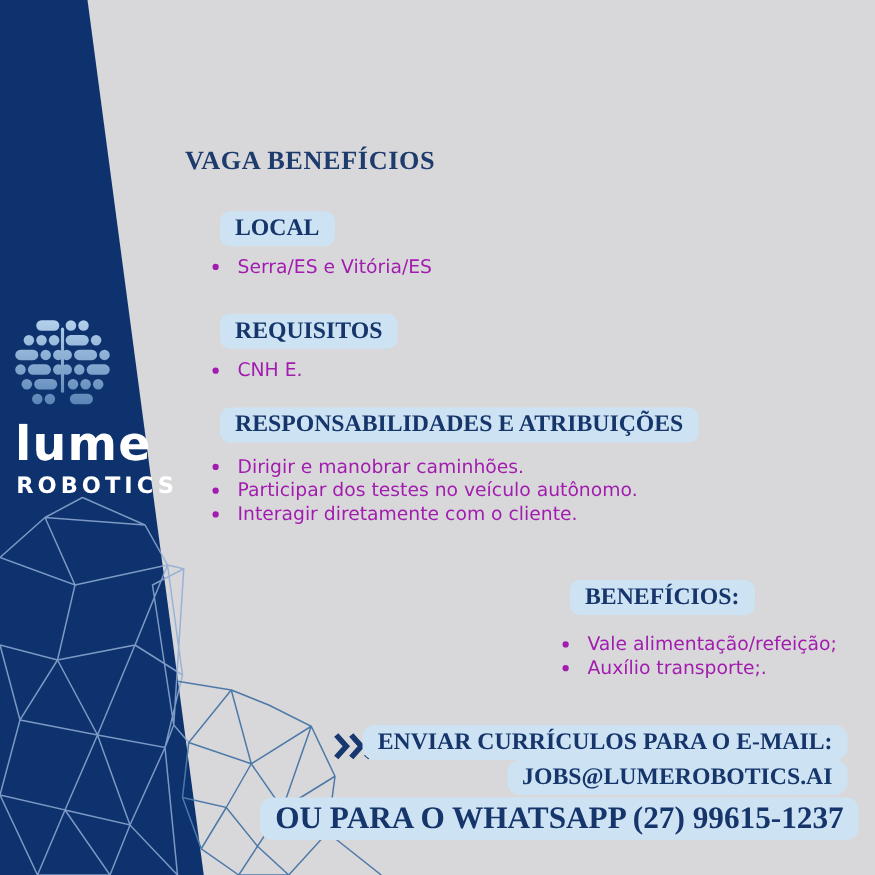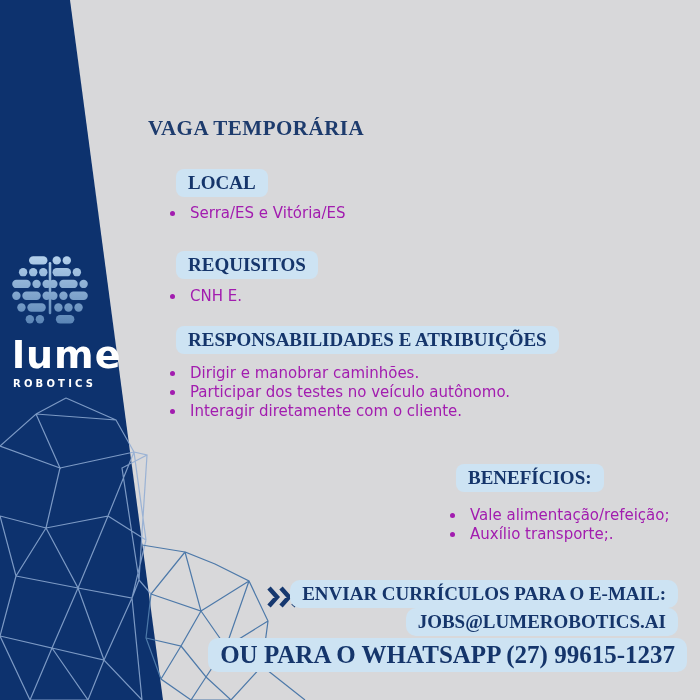--- a/index.html
+++ b/index.html
@@ -14,21 +14,21 @@
   
   .logo-brain{position:absolute;left:8px;top:250px;width:84px;height:88px;}
   .logo-word{
     position:absolute;left:12px;top:334px;
     color:#ffffff;font-family:"DejaVu Sans", sans-serif;
     font-weight:bold;font-size:38px;line-height:42px;letter-spacing:1px;
   }
   .logo-sub{
     position:absolute;left:13px;top:378px;
     color:#ffffff;font-family:"DejaVu Sans", sans-serif;
-    font-size:10px;font-weight:600;letter-spacing:3.2px;
+    font-size:18px;font-weight:600;letter-spacing:3.2px;
   }
   
   .title{
     position:absolute;left:148px;top:50px;
     font-family:"Liberation Serif","DejaVu Serif",serif;
     font-weight:bold;font-size:47px;letter-spacing:1px;
     color:#1d3b6d;white-space:nowrap;
   }
   .subtitle{
     position:absolute;left:148px;top:116px;
@@ -152,21 +152,21 @@
         <circle cx="84" cy="66" r="5"></circle>
       <circle cx="26" cy="80" r="5"></circle>
         <circle cx="38" cy="80" r="5"></circle>
       <rect x="57" y="75" width="22" height="10" rx="5"></rect>
       <rect x="48.5" y="12" width="3" height="62" rx="1.5"></rect>
     </g>
   </svg>
   <div class="logo-word">lume</div>
   <div class="logo-sub">ROBOTICS</div>
 
-  <div class="subtitle">VAGA TEMPORÁRIA</div>
+  <div class="subtitle">VAGA BENEFÍCIOS</div>
 
   <div class="chip chip-local">LOCAL</div>
   <ul class="blist list-local">
     <li>Serra/ES e Vitória/ES</li>
   </ul>
 
   <div class="chip chip-requisitos">REQUISITOS</div>
   <ul class="blist list-requisitos">
     <li>CNH E.</li>
   </ul>

